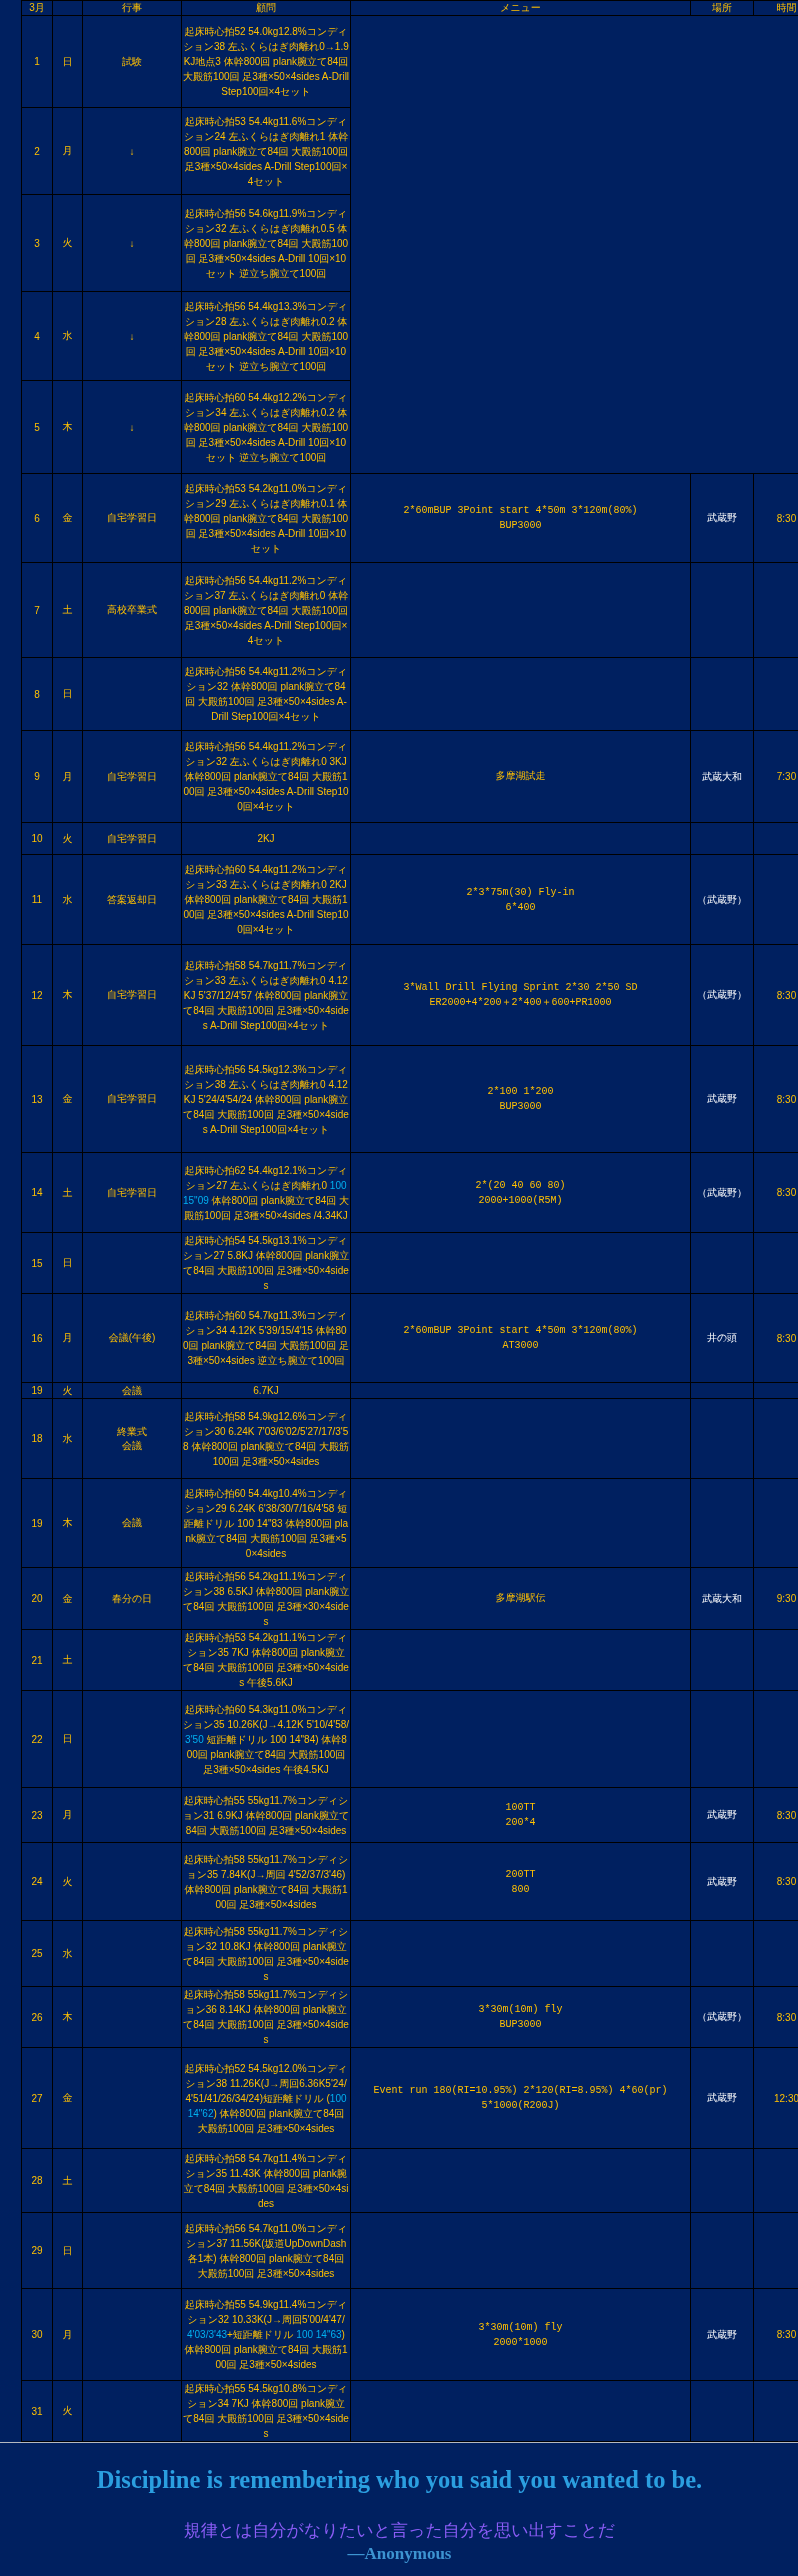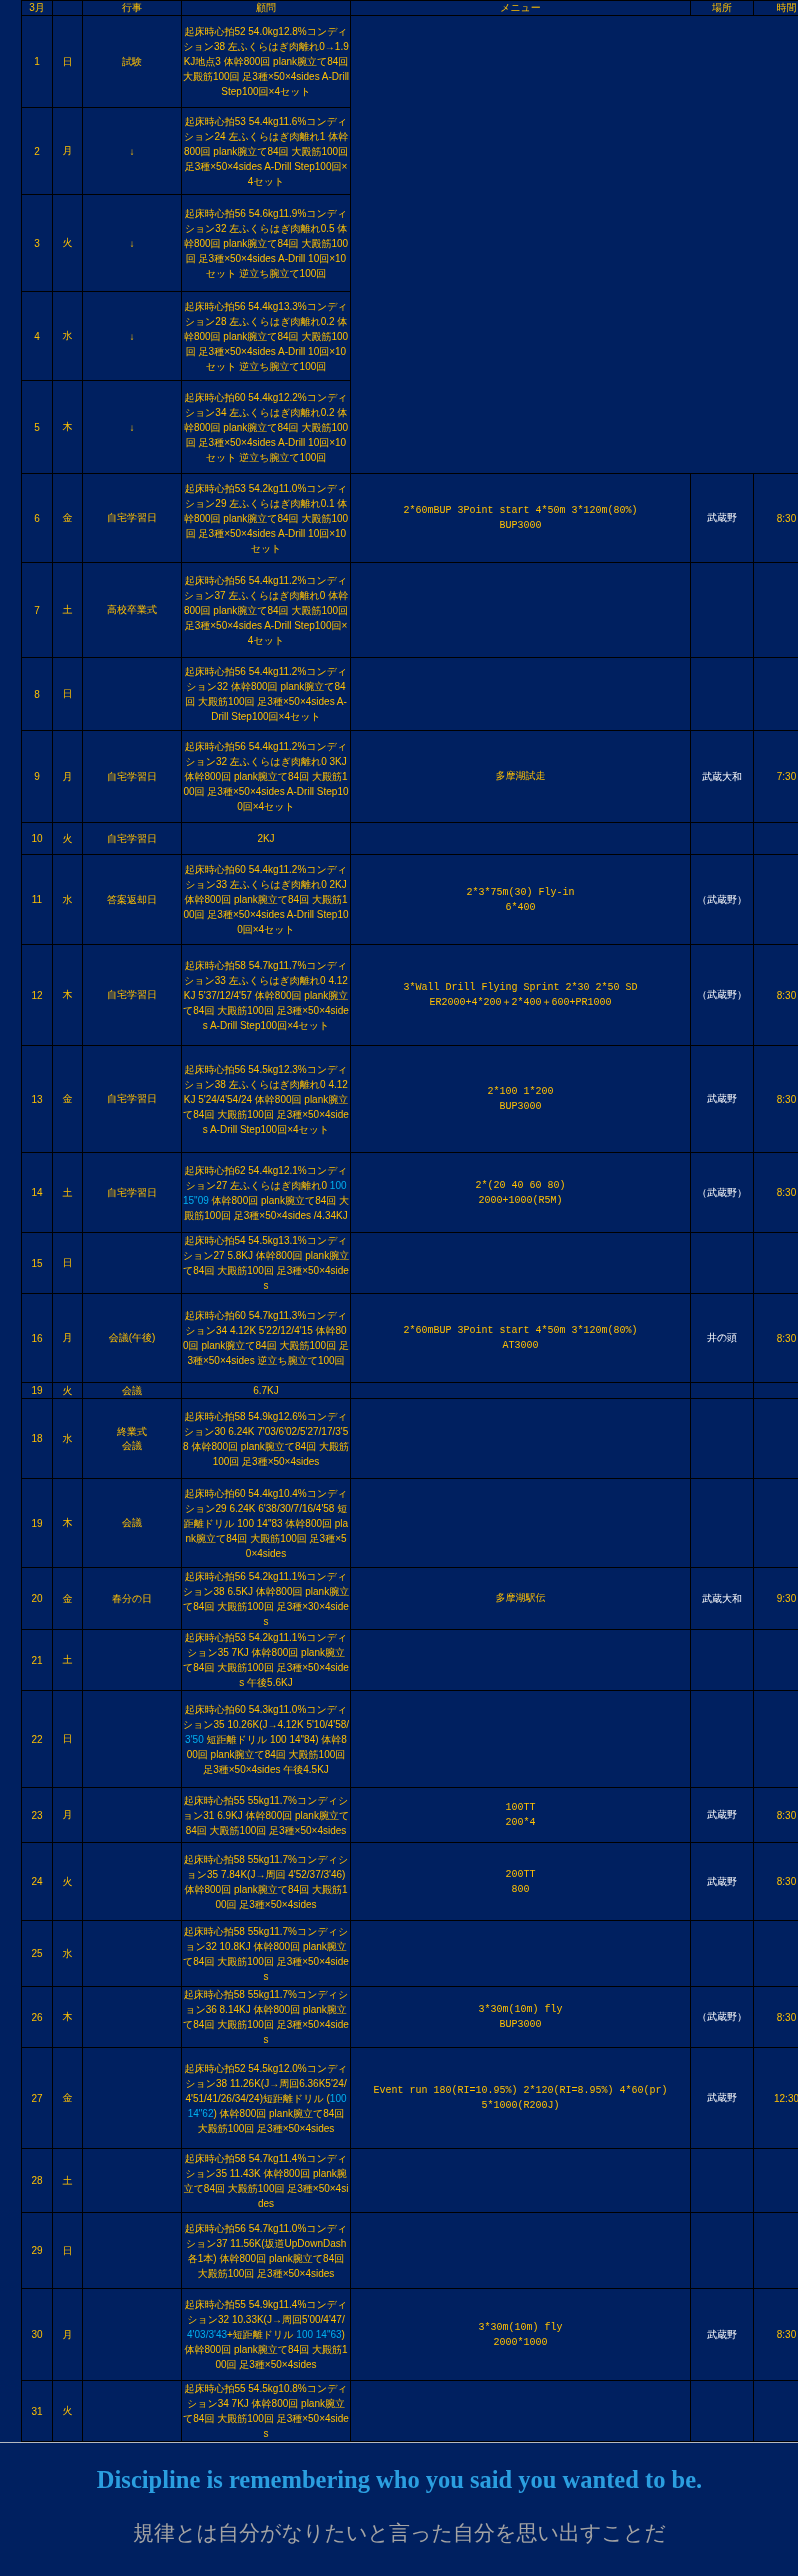--- a/index.html
+++ b/index.html
@@ -48,22 +48,22 @@
     text-align:center;
     font-family:"Liberation Serif","DejaVu Serif",serif;
     font-weight:bold;
     font-size:24.5px;
     color:#2B9FE0;
   }
   .quote-jp{
     margin-top:25px;
     text-align:center;
     font-family:"Liberation Serif","DejaVu Serif",serif;
-    font-size:21px;
-    color:#a3a3a3;
+    font-size:17px;
+    color:#8b5cf6;
   }
   .quote-attr{
     margin-top:2.5px;
     text-align:center;
     font-family:"Liberation Serif","DejaVu Serif",serif;
     font-weight:bold;
     font-size:17px;
     color:#3D94D1;
   }
 </style>
@@ -215,21 +215,21 @@
         <td class="event"></td>
         <td class="advisor"><span>起床時心拍54 54.5kg13.1%コンディション27 5.8KJ 体幹800回  plank腕立て84回 大殿筋100回  足3種×50×4sides</span></td>
         <td class="menu"></td>
         <td class="place"></td>
         <td class="time"></td>
       </tr>
       <tr style="height: 89px;">
         <td>16</td>
         <td>月</td>
         <td class="event">会議(午後)</td>
-        <td class="advisor"><span>起床時心拍60 54.7kg11.3%コンディション34 4.12K 5'22/12/4'15 体幹800回 plank腕立て84回 大殿筋100回 足3種×50×4sides 逆立ち腕立て100回</span></td>
+        <td class="advisor"><span>起床時心拍60 54.7kg11.3%コンディション34 4.12K 5'39/15/4'15 体幹800回 plank腕立て84回 大殿筋100回 足3種×50×4sides 逆立ち腕立て100回</span></td>
         <td class="menu">2*60mBUP 3Point start 4*50m 3*120m(80%)
 AT3000</td>
         <td class="place">井の頭</td>
         <td class="time">8:30</td>
       </tr>
       <tr style="height: 15px;">
         <td>19</td>
         <td>火</td>
         <td class="event">会議</td>
         <td class="advisor"><span>6.7KJ</span></td>
@@ -370,14 +370,15 @@
         <td class="time"></td>
       </tr>
     </tbody>
 </table>
 
 <div class="grid-edge"></div>
 
 <div class="footer">
   <div class="quote-en">Discipline is remembering who you said you wanted to be.</div>
   <div class="quote-jp">規律とは自分がなりたいと言った自分を思い出すことだ</div>
+  <div class="quote-attr">―Anonymous</div>
 </div>
 
 
 </body></html>

